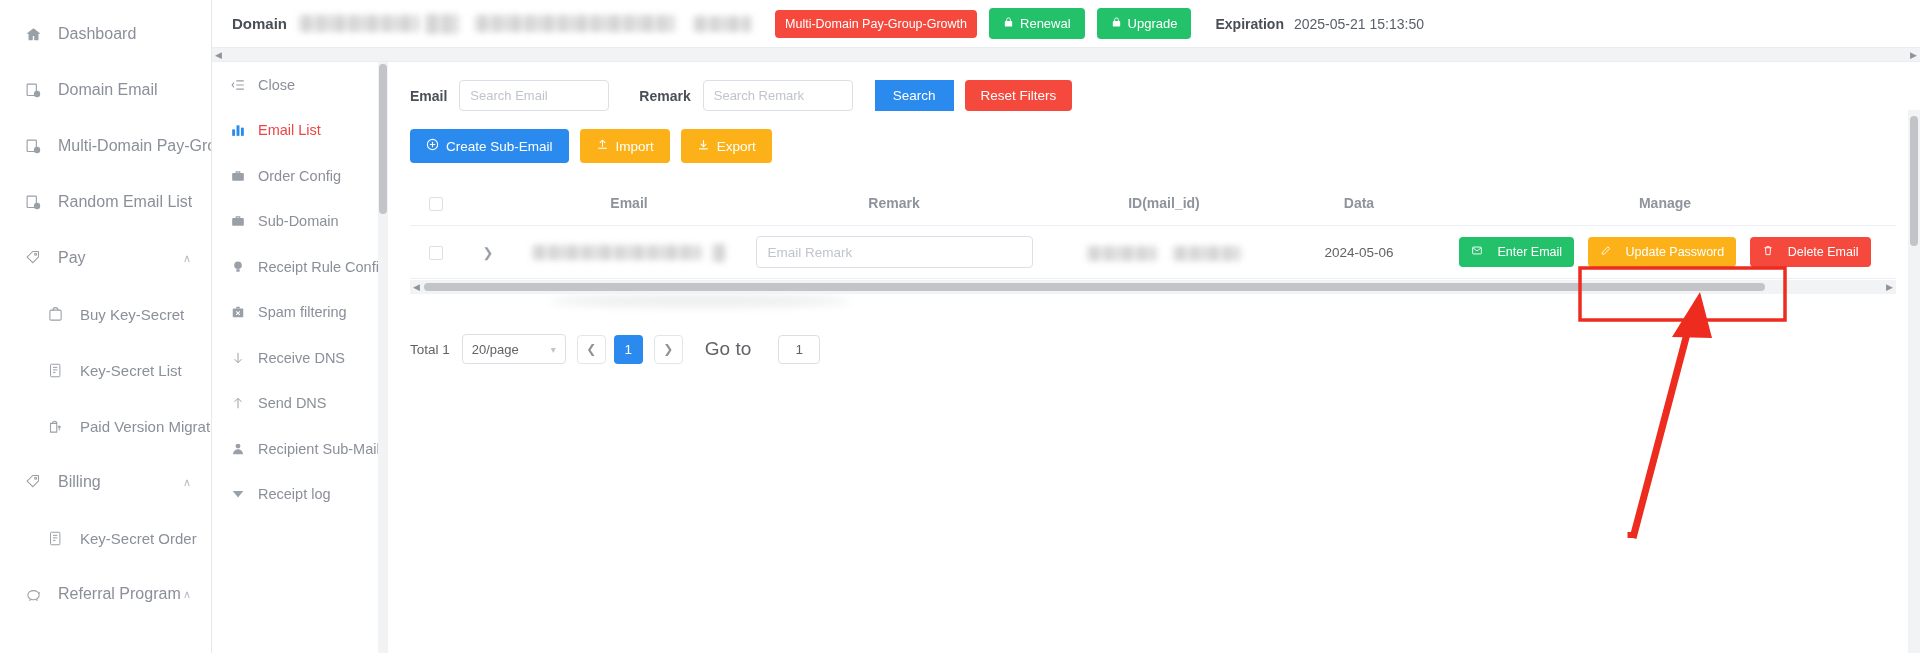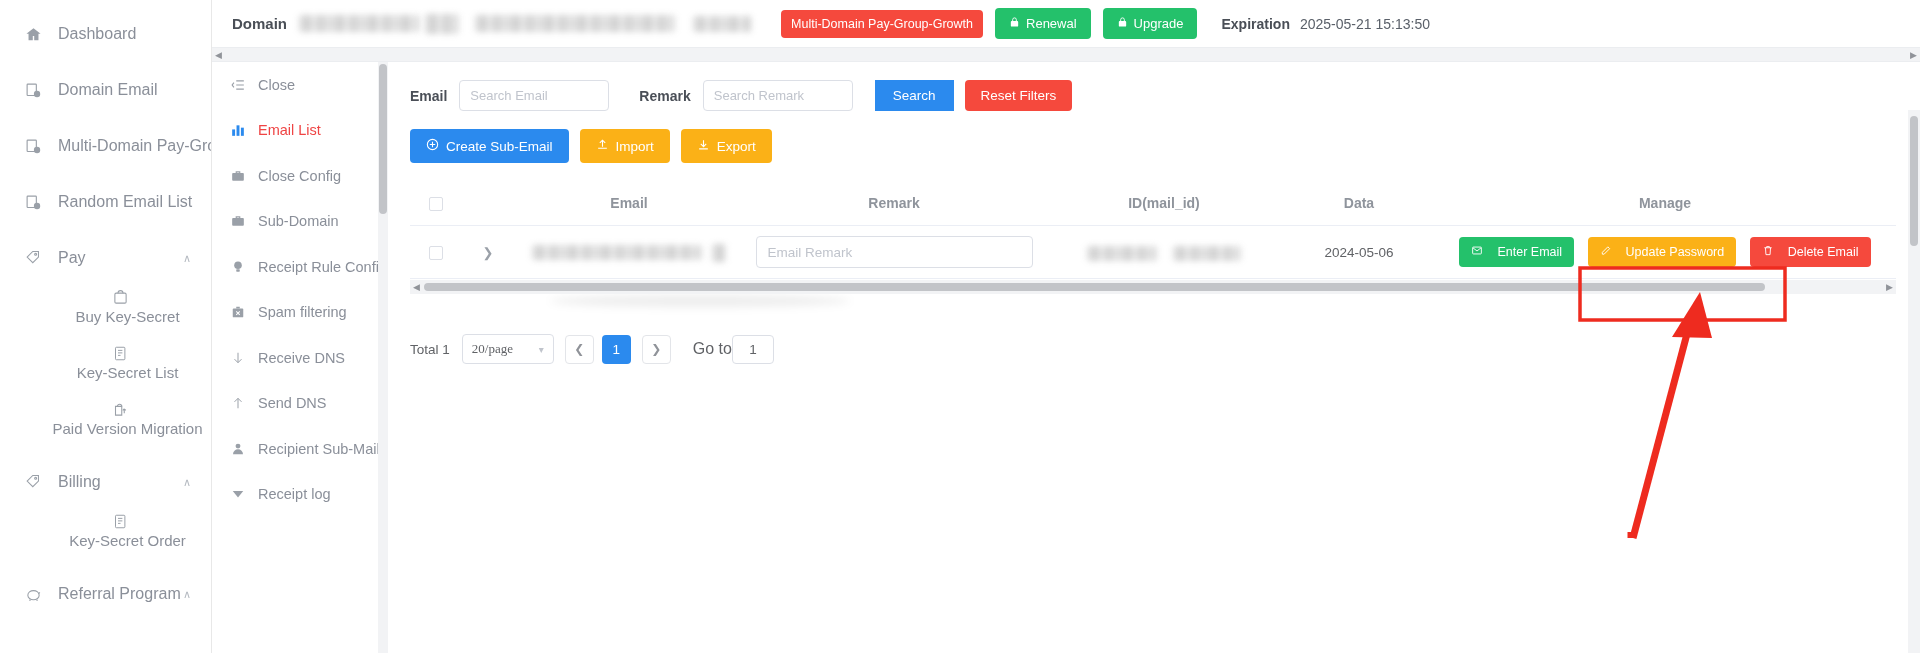--- a/index.html
+++ b/index.html
@@ -21,21 +21,21 @@
   .nav-item {
     display: flex; align-items: center; height: 56px;
     padding-left: 22px; color: #8a8f99; font-size: 16px; cursor: pointer;
     position: relative;
   }
   .nav-item .ico {
     width: 22px; height: 22px; margin-right: 14px; flex: 0 0 22px;
     display: flex; align-items: center; justify-content: center;
     color: #9aa0a8; font-size: 16px; line-height: 1;
   }
-  .nav-item.sub { padding-left: 44px; font-size: 15px; flex-direction: column; }
+  .nav-item.sub { padding-left: 44px; font-size: 15px; }
   .nav-item .caret {
     position: absolute; right: 20px; top: 50%; transform: translateY(-50%);
     color: #b5bac1; font-size: 11px;
   }
   .nav-label { white-space: nowrap; }
 
   
   .right { flex: 1; display: flex; flex-direction: column; min-width: 0; position: relative; }
 
   
@@ -49,21 +49,21 @@
     display: inline-block; border-radius: 2px;
     background: repeating-linear-gradient(90deg,#d9d9d9 0 6px,#c8c8c8 6px 11px,#e4e4e4 11px 18px,#cfcfcf 18px 25px,#dedede 25px 33px);
     filter: blur(3px); opacity: .9; vertical-align: middle;
   }
   .blur.b1 { width: 120px; height: 17px; margin-left: 6px; }
   .blur.b2 { width: 34px; height: 20px; margin-left: 6px; }
   .blur.b3 { width: 200px; height: 17px; margin-left: 16px; }
   .blur.b4 { width: 58px; height: 16px; margin-left: 18px; }
   .tag-red {
     background: #f5493d; color: #fff; font-size: 12.5px; border-radius: 4px;
-    padding: 7px 10px; margin-left: 30px; white-space: nowrap;
+    padding: 7px 10px; margin-left: 24px; white-space: nowrap;
   }
   .btn-green {
     background: #24c16b; color: #fff; font-size: 13px; border: none; border-radius: 4px;
     padding: 8px 14px; margin-left: 12px; cursor: pointer; display: inline-flex;
     align-items: center; gap: 6px; white-space: nowrap;
   }
   .exp-label { font-size: 14px; font-weight: bold; color: #4a4f57; margin-left: 24px; }
   .exp-value { font-size: 14px; color: #5a6069; margin-left: 10px; white-space: nowrap; }
 
   
@@ -182,36 +182,36 @@
   
   .row-shadow {
     position: absolute; width: 300px; height: 12px; border-radius: 50%;
     background: rgba(0,0,0,0.07); filter: blur(4px);
   }
 
   
   .pagination { display: flex; align-items: center; margin-top: 40px; gap: 0; }
   .pg-total { font-size: 13.5px; color: #606266; margin-right: 12px; }
   .pg-select {
-    width: 92px; height: 30px; border: 1px solid #dcdfe6; border-radius: 4px;
+    width: 104px; height: 30px; border: 1px solid #dcdfe6; border-radius: 4px;
     font-size: 13px; color: #606266; display: flex; align-items: center;
-    justify-content: space-between; padding: 0 9px; background: #fff; cursor: pointer; font-family: Liberation Serif, serif;
+    justify-content: space-between; padding: 0 9px; background: #fff; cursor: pointer;
   }
   .pg-select .chev { color: #c0c4cc; font-size: 10px; }
   .pg-arrow {
     width: 29px; height: 29px; border: 1px solid #e3e5e9; border-radius: 4px;
     background: #fff; color: #909399; font-size: 12px; margin-left: 11px;
     display: flex; align-items: center; justify-content: center; cursor: pointer;
   }
   .pg-num {
     width: 29px; height: 29px; border-radius: 4px; background: #2b8aee; color: #fff;
     font-size: 13.5px; margin-left: 8px; display: flex; align-items: center;
     justify-content: center; cursor: pointer;
   }
-  .pg-goto { font-size: 16px; color: #606266; margin-left: 22px; margin-right: 0; }
+  .pg-goto { font-size: 19px; color: #606266; margin-left: 22px; margin-right: 27px; }
   .pg-goto-input {
     width: 42px; height: 29px; border: 1px solid #dcdfe6; border-radius: 4px;
     text-align: center; font-size: 13.5px; color: #606266; outline: none;
     font-family: "Liberation Sans", sans-serif;
   }
 
   
   .page-scroll {
     position: absolute; right: 0; top: 48px; width: 12px; bottom: 0;
     background: #f2f3f5;
@@ -410,21 +410,21 @@
           <span>Email List</span>
         </div>
 
         <div class="sub-item">
           <span class="ico">
             <svg width="14" height="14" viewBox="0 0 24 24" fill="#9aa0a8">
                 <rect x="2" y="7" width="20" height="13" rx="1.5"></rect>
                 <path d="M9 7V5h6v2" fill="none" stroke="#9aa0a8" stroke-width="2"></path>
               </svg>
           </span>
-          <span>Close Config</span>
+          <span>Order Config</span>
         </div>
 
         <div class="sub-item">
           <span class="ico">
             <svg width="14" height="14" viewBox="0 0 24 24" fill="#9aa0a8">
                 <rect x="2" y="7" width="20" height="13" rx="1.5"></rect>
                 <path d="M9 7V5h6v2" fill="none" stroke="#9aa0a8" stroke-width="2"></path>
               </svg>
           </span>
           <span>Sub-Domain</span>

